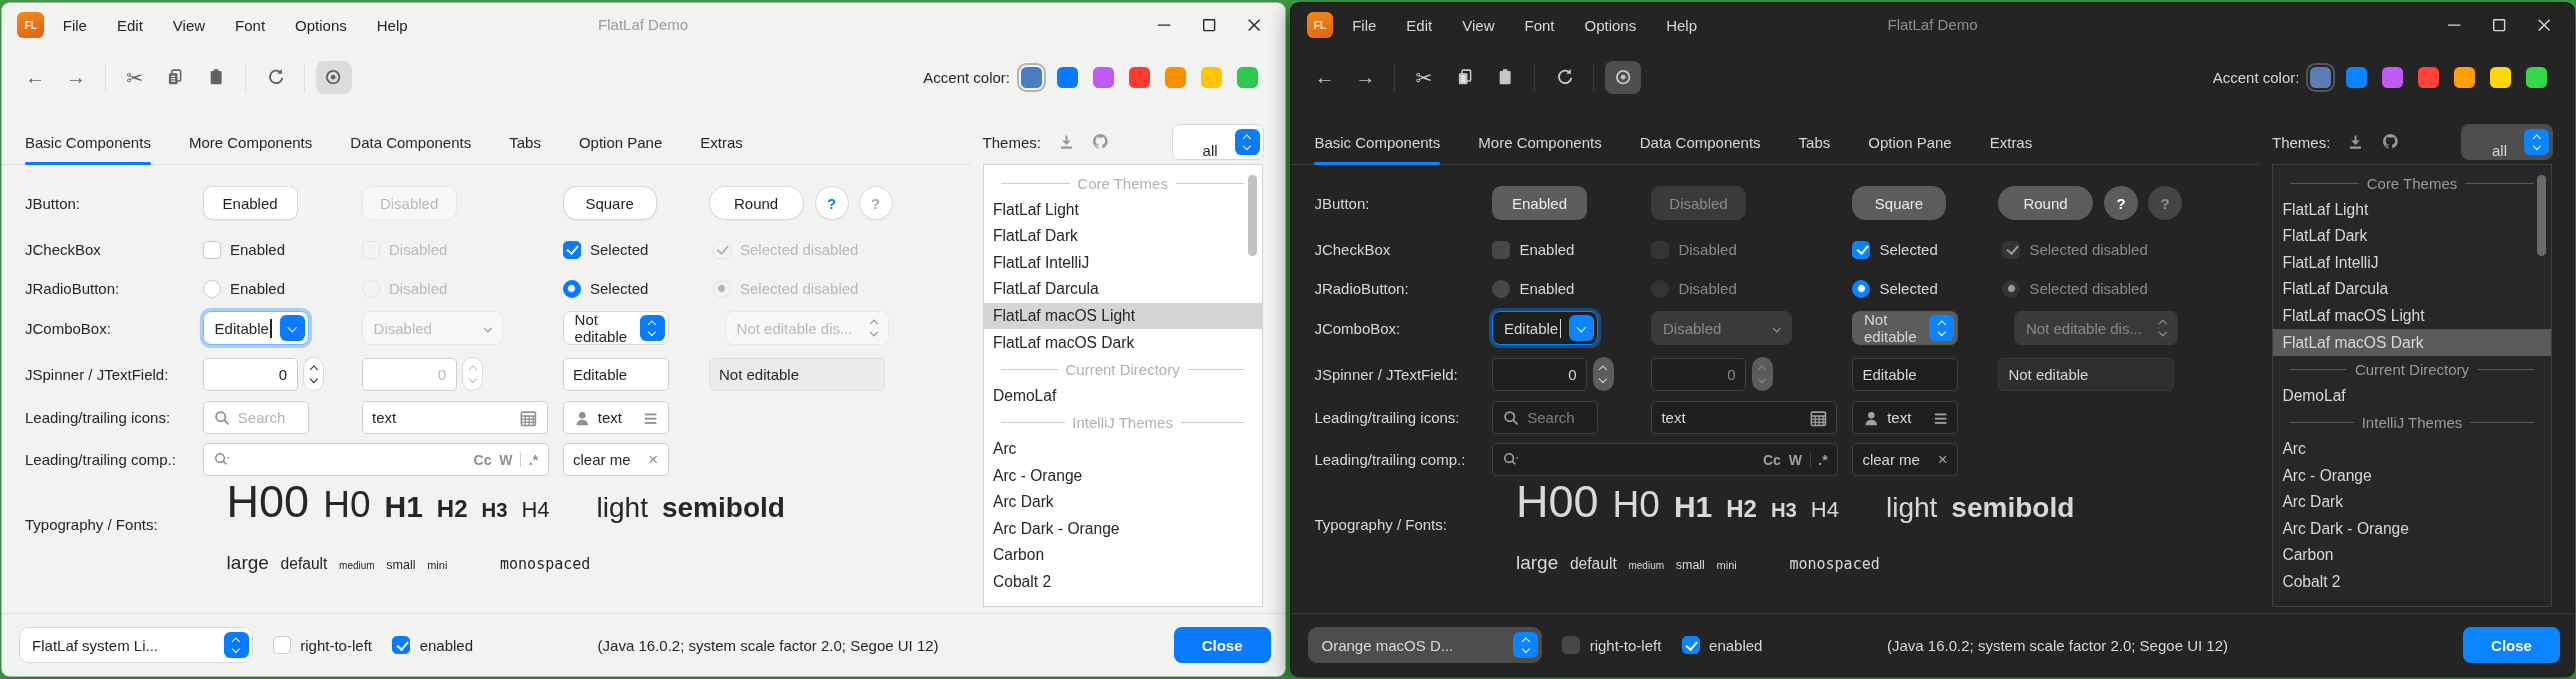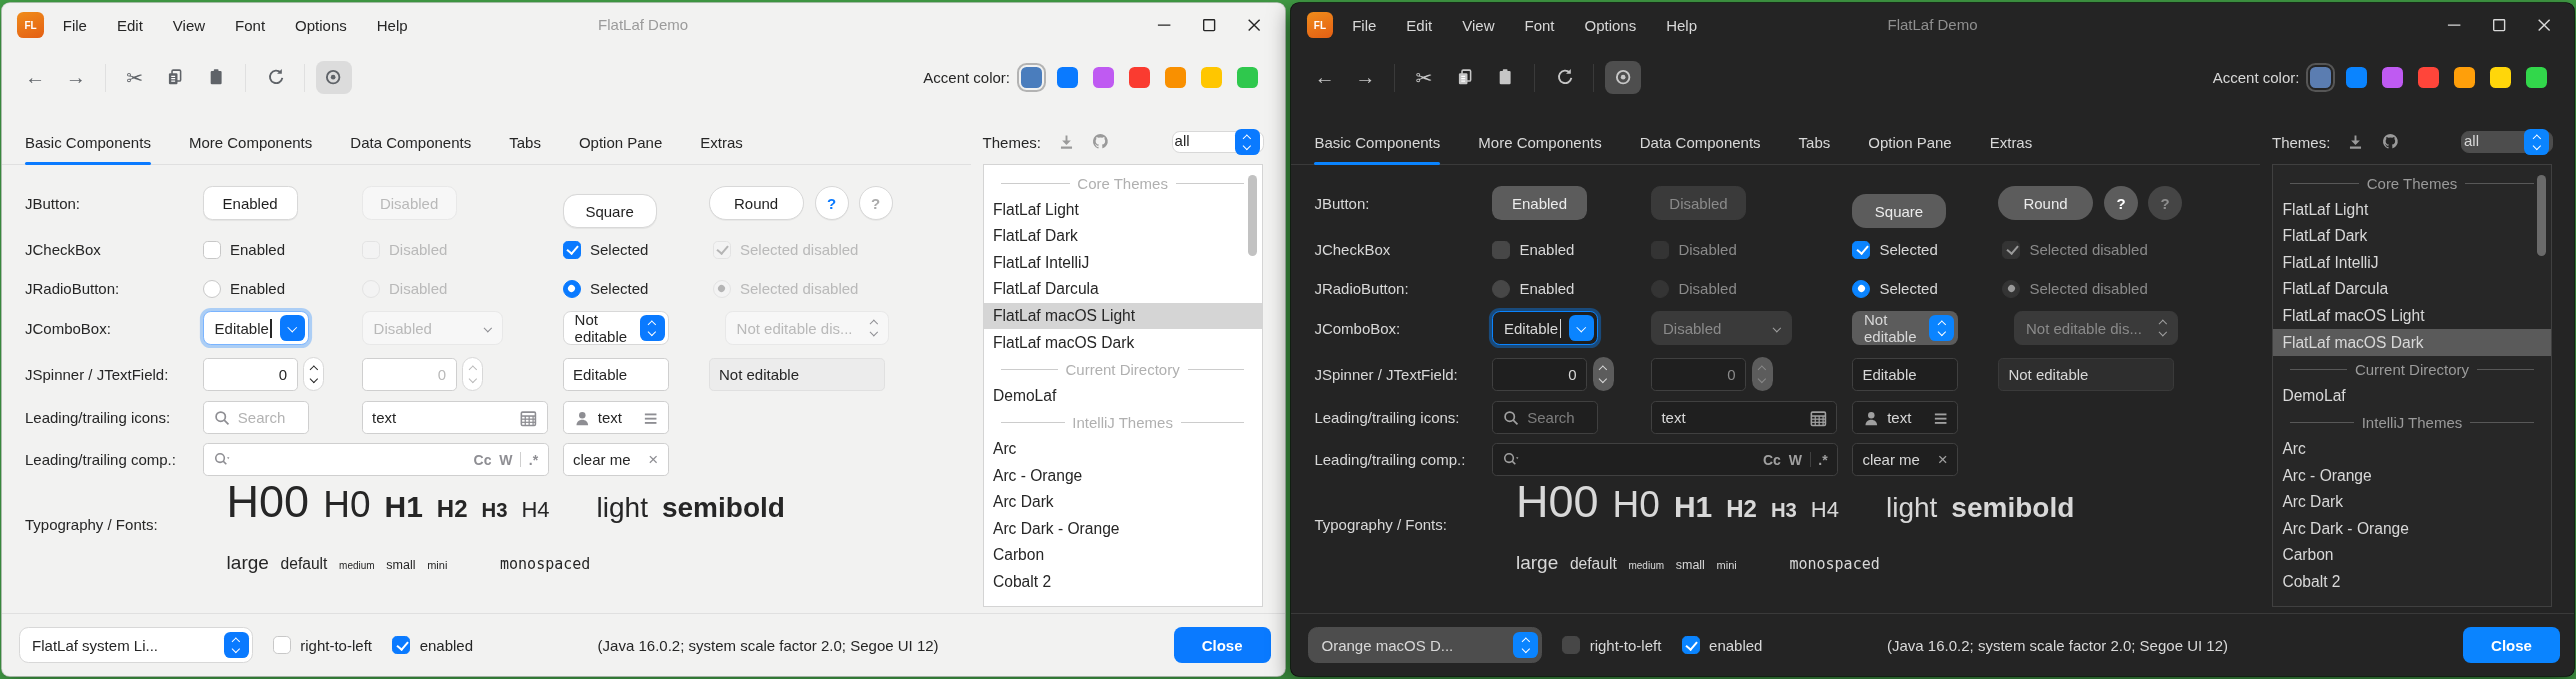--- a/index.html
+++ b/index.html
@@ -57,22 +57,22 @@
   .accent-swatch{width:21px;height:21px;border-radius:5.5px;display:inline-block;}
   .accent-swatch.sel{outline:2.3px solid rgba(128,128,128,.55);outline-offset:2.3px;}
 
   
   .tabrow{position:absolute;left:0;top:117px;width:969px;height:45px;border-bottom:0.8px solid var(--line);
           display:flex;gap:38px;padding-left:23.4px;box-sizing:border-box;}
   .tab{position:relative;display:flex;align-items:center;}
   .tab.active::after{content:"";position:absolute;left:0;right:0;bottom:-0.8px;height:3.1px;border-radius:1.6px;background:var(--accent);}
   .themes-header{position:absolute;left:981px;top:117px;width:281px;height:44px;display:flex;align-items:center;gap:15.6px;}
   .th-icon{color:#9a9a9a;display:flex;align-items:center;}
-  .filter-combo{margin-left:auto;position:relative;width:92px;height:22px;border-radius:7.8px;
-                background:var(--btn-bg);border:0.8px solid var(--btn-border);display:flex;align-items:flex-start;padding-left:2px;box-sizing:border-box;}
+  .filter-combo{margin-left:auto;position:relative;width:92px;height:36px;border-radius:7.8px;
+                background:var(--btn-bg);border:0.8px solid var(--btn-border);display:flex;align-items:flex-end;padding-left:30px;box-sizing:border-box;}
   .dark .filter-combo{background:#4d4d4d;border-color:#4d4d4d;}
 
   
   .chev{display:inline-block;width:6.3px;height:6.3px;border-right:1.9px solid currentColor;border-bottom:1.9px solid currentColor;}
   .chev.down{transform:rotate(45deg);}
   .chev.up{transform:rotate(-135deg);}
   .stepper{position:absolute;right:3.1px;top:50%;transform:translateY(-50%);width:25px;height:26px;border-radius:6.3px;
            background:var(--accent);color:#fff;display:flex;flex-direction:column;align-items:center;justify-content:center;}
   .stepper .chev{width:4.7px;height:4.7px;border-width:1.7px;}
   .stepper .chev.up{margin-bottom:1.6px;}
@@ -86,21 +86,21 @@
   .row{position:absolute;left:0;width:100%;height:39px;}
   .r1{top:17px}.r2{top:63px}.r3{top:102px}.r4{top:142px}.r5{top:188px}.r6{top:231px}.r7{top:273px}
   .rlabel{position:absolute;left:23.4px;line-height:39px;}
   .c1{left:201px}.c2{left:360px}.c3{left:561px}.c4{left:711px}
 
   .btn{position:absolute;top:2.3px;height:34px;min-width:95px;box-sizing:border-box;padding:0 15.6px;border-radius:9.4px;
        display:flex;align-items:center;justify-content:center;font-size:15px;font-family:inherit;
        background:var(--btn-bg);border:0.8px solid var(--btn-border);color:var(--btn-fg);box-shadow:0 0.8px 0.8px rgba(0,0,0,.06);}
   .dark .btn{box-shadow:none;border-color:transparent;}
   .btn.disabled{background:var(--dis-bg);border-color:var(--dis-border);color:var(--dis-fg);box-shadow:none;}
-  .btn.square{border-radius:14px;min-width:94px;margin-top:8px;}
+  .btn.square{border-radius:14px;min-width:94px;}
   .btn.round{border-radius:17px;}
   .jb-round{left:707px;}
   .btn.help{min-width:34px;width:34px;padding:0;border-radius:50%;font-weight:700;color:var(--accent);}
   .dark .btn.help{color:#fff;}
   .btn.help2{color:#ababab;}
   .dark .btn.help2{background:#454545;color:#8f8f8f;}
   .jb-h1{left:813px;}
   .jb-h2{left:857px;}
 
   .check{position:absolute;top:0;height:39px;display:flex;align-items:center;gap:9.4px;}

